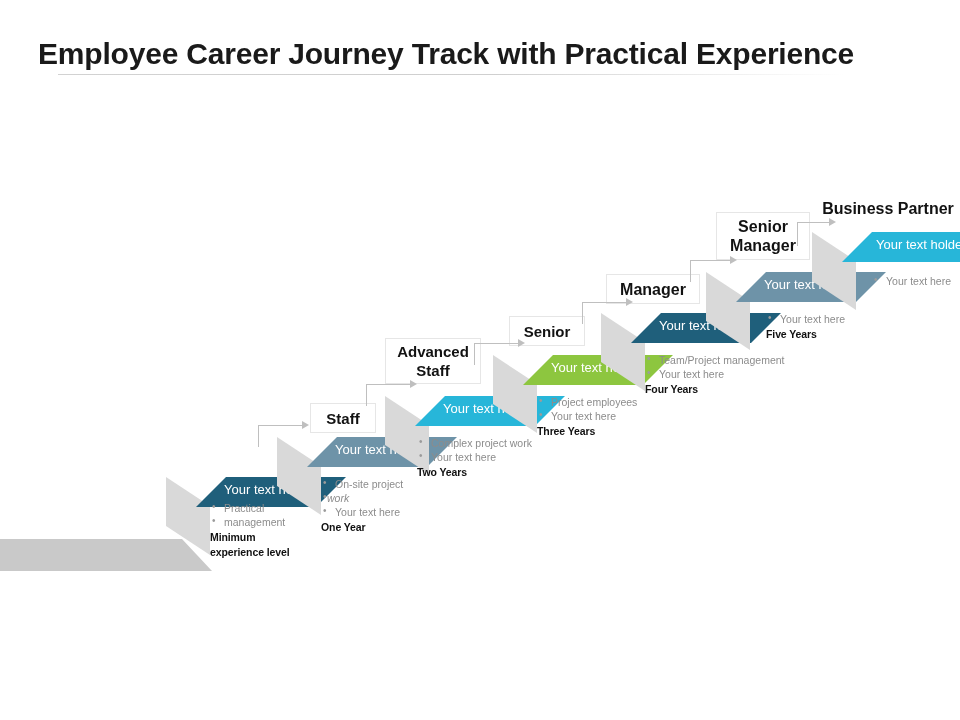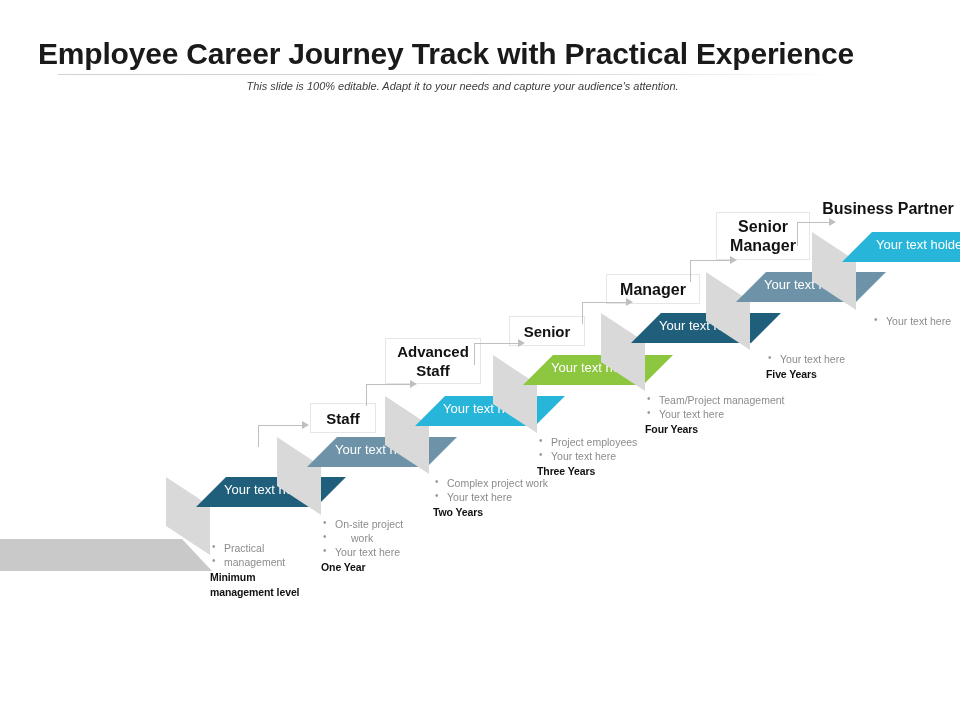--- a/index.html
+++ b/index.html
@@ -47,21 +47,20 @@
     clip-path:polygon(30px 0, 100% 0, calc(100% - 30px) 100%, 0 100%);
   }
   .step .face span{
     position:absolute;left:48px;top:5px;
     color:#ffffff;font-size:13px;white-space:nowrap;
   }
   
   .step .info{
     position:absolute;font-size:10.5px;color:#8c8c8c;line-height:14px;
     white-space:nowrap;
-    margin-top:40px;
   }
   .step .info .b{position:relative;padding-left:14px;}
   .step .info .b:before{
     content:"\2022";position:absolute;left:2px;top:-1px;
     color:#9b9b9b;font-size:10px;
   }
   .step .info .yr{
     color:#111111;font-weight:bold;font-size:10.5px;
     padding-left:0px;padding-top:1px;letter-spacing:-0.1px;
   }
@@ -88,68 +87,67 @@
     border-left:7px solid #bfbfbf;
   }
 </style>
 </head>
 <body>
 
 <div id="slide">
 
   <div class="title">Employee Career Journey Track with Practical Experience</div>
   <div class="rule"></div>
-  <div class="subtitle">This slide is 100% editable. Adapt it to your needs and capture your audience's attention.</div>
 
   <div class="base"></div>
 
   <div class="step" style="left:166px;top:477px;">
     <div class="side"></div>
     <div class="face" style="left:30px;width:150px;background:#1f5f7b;">
       <span style="left:28px;">Your text holder</span>
     </div>
     <div class="info" style="left:44px;top:24px;">
       <div class="b">Practical</div>
       <div class="b" style="padding-left:14px;">
         <span>management</span>
       </div>
       <div class="yr">Minimum</div>
-      <div class="yr">management level</div>
+      <div class="yr">experience level</div>
     </div>
   </div>
 
   <div class="step" style="left:277px;top:437px;">
     <div class="side"></div>
     <div class="face" style="left:30px;width:150px;background:#6e93a8;">
       <span style="left:28px;">Your text holder</span>
     </div>
     <div class="info" style="left:44px;top:40px;">
       <div class="b">On-site project</div>
-      <div class="b" style="padding-left:30px;">
+      <div class="b" style="padding-left:6px;font-style:italic;">
         <span>work</span>
       </div>
       <div class="b">Your text here</div>
       <div class="yr">One Year</div>
     </div>
   </div>
   <div class="label" style="left:310px;top:403px;width:66px;height:30px;font-size:15px;">
     <span>Staff</span>
   </div>
   <div class="conn" style="left:258px;top:425px;">
     <div class="v" style="left:0;top:0;height:22px;"></div>
     <div class="h" style="left:0;top:0;width:44px;"></div>
     <div class="head" style="left:44px;top:-4px;"></div>
   </div>
 
   <div class="step" style="left:385px;top:396px;">
     <div class="side"></div>
     <div class="face" style="left:30px;width:150px;background:#27b6d9;">
       <span style="left:28px;">Your text holder</span>
     </div>
-    <div class="info" style="left:48px;top:40px;">
+    <div class="info" style="left:32px;top:40px;">
       <div class="b">Complex project work</div>
       <div class="b">Your text here</div>
       <div class="yr">Two Years</div>
     </div>
   </div>
   <div class="label" style="left:385px;top:338px;width:96px;height:46px;font-size:15px;flex-direction:column;">
     <span>Advanced</span>
     <span>Staff</span>
   </div>
   <div class="conn" style="left:366px;top:384px;">

